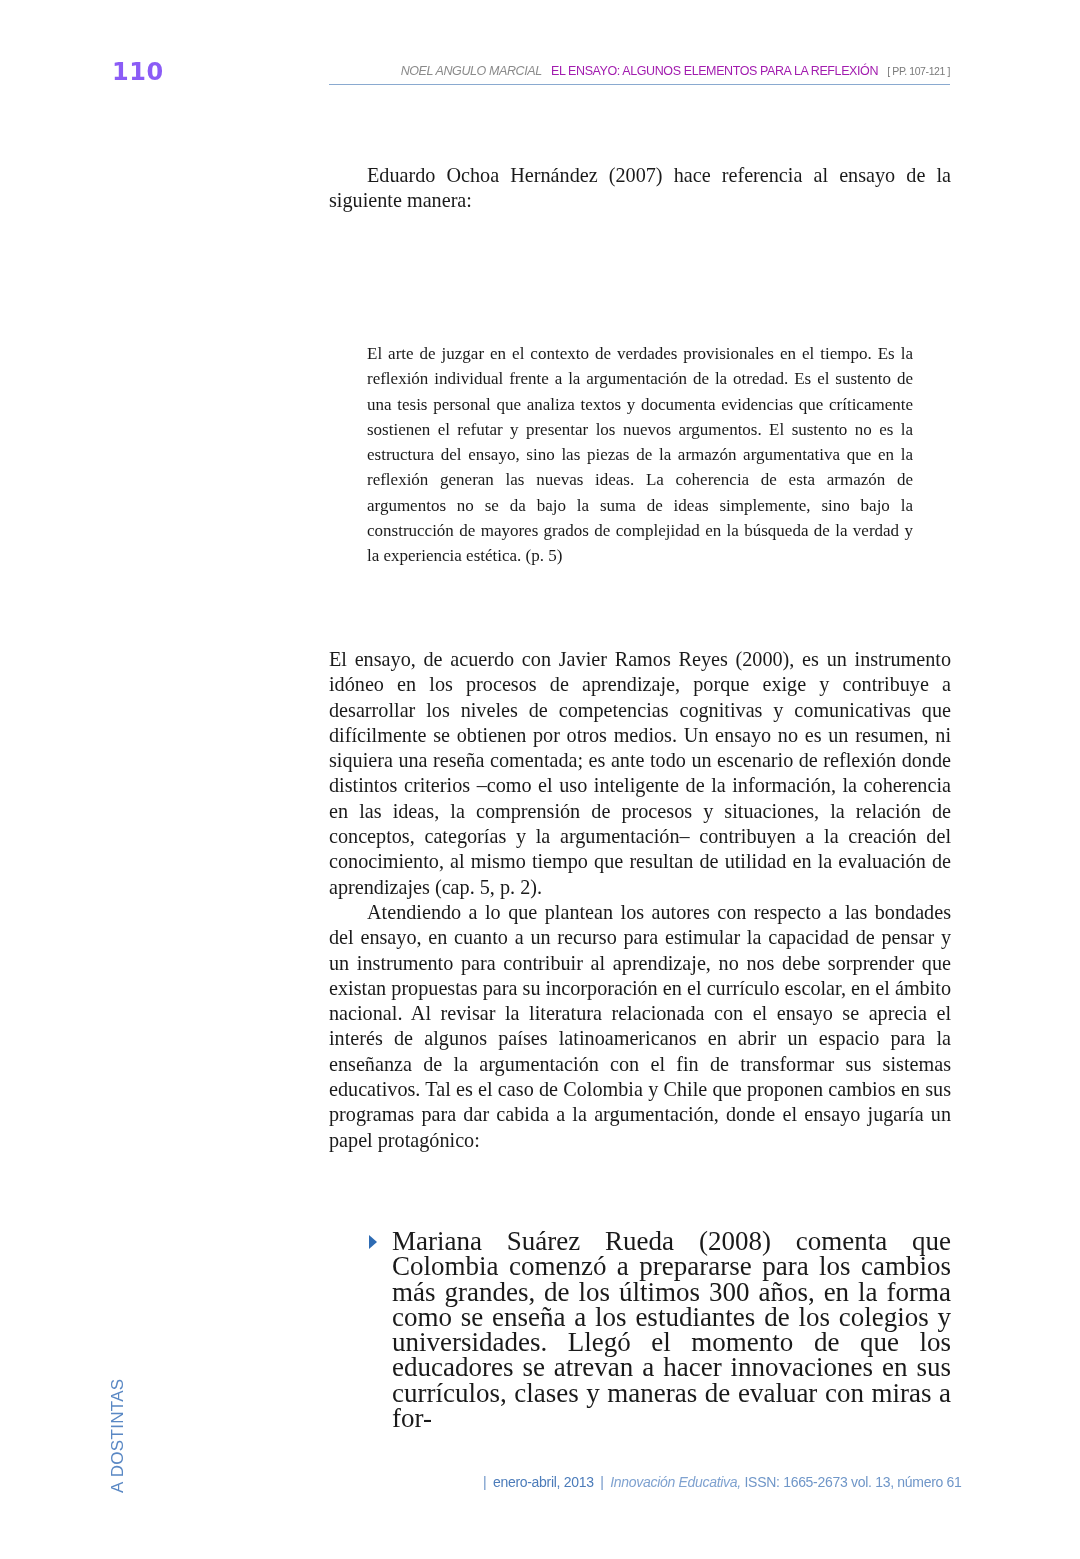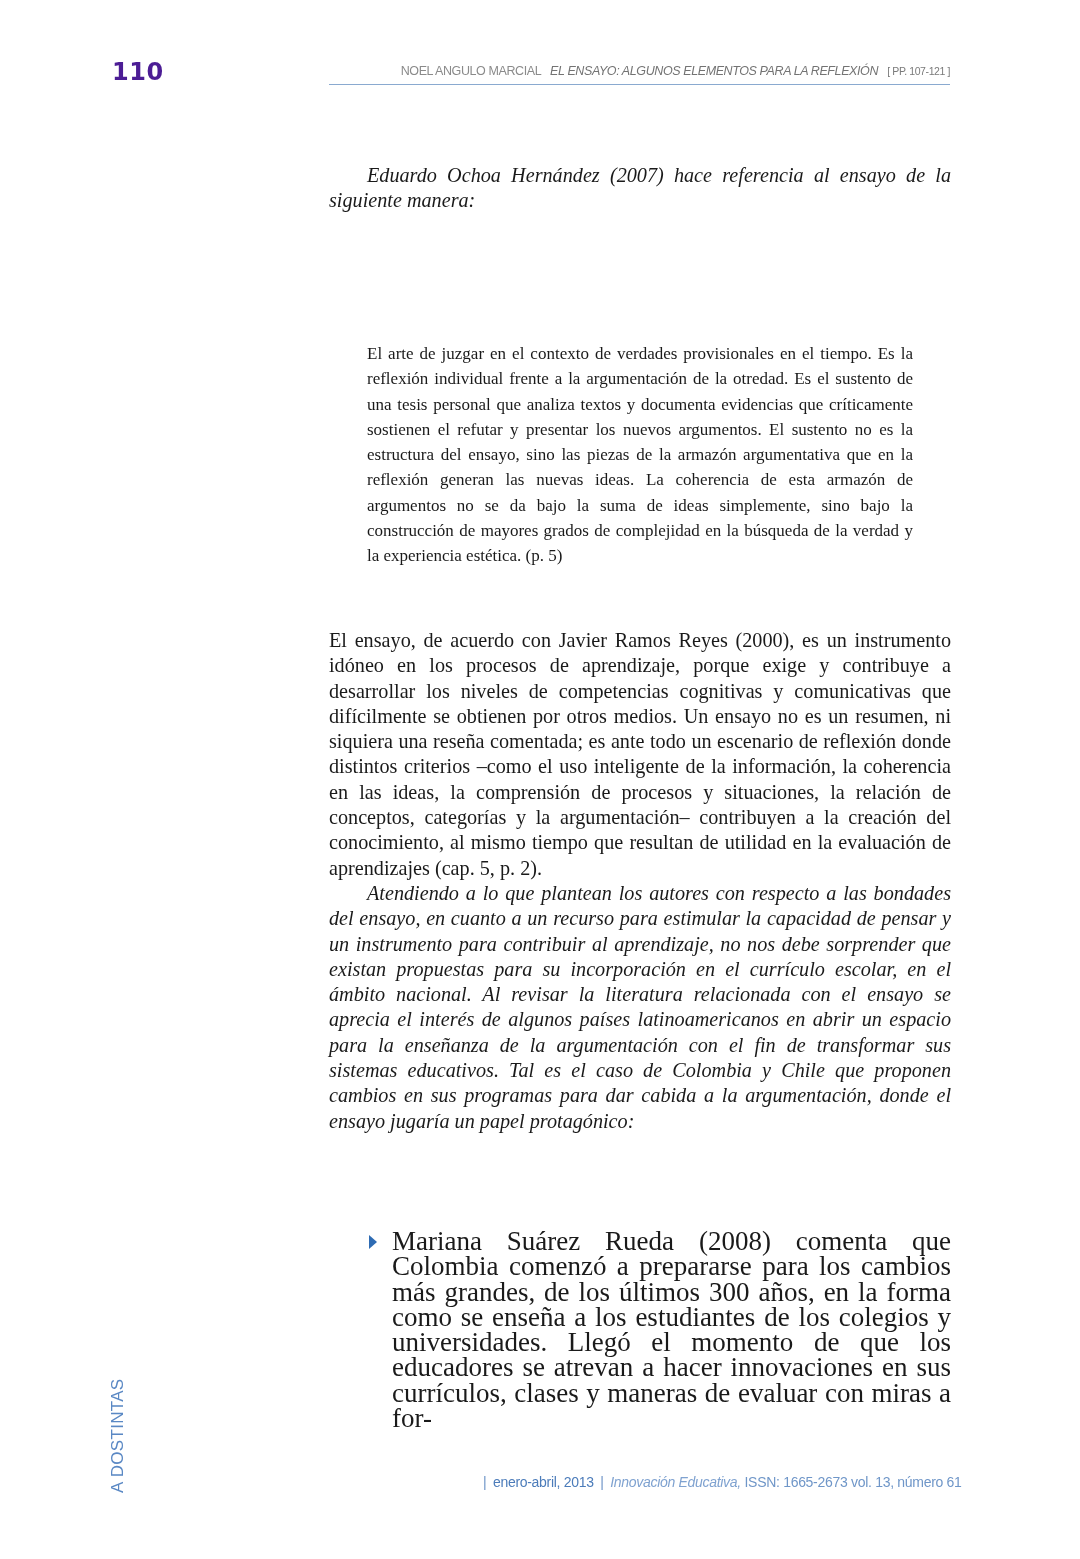--- a/index.html
+++ b/index.html
@@ -1,41 +1,41 @@
 <!DOCTYPE html>
 <html><head>
 <meta charset="utf-8">
 <style>
   html, body { margin: 0; padding: 0; background: #ffffff; }
   body { width: 1080px; height: 1559px; position: relative; overflow: hidden; }
   .page-number {
     position: absolute; left: 112px; top: 58px;
     font-family: "DejaVu Sans", sans-serif; font-weight: bold;
-    font-size: 24px; color: #4c1d95; letter-spacing: 0.5px;
+    font-size: 24px; color: #8b5cf6; letter-spacing: 0.5px;
   }
   .running-head {
     position: absolute; left: 329px; top: 64px; width: 621px;
     text-align: right; white-space: nowrap;
     font-family: "Liberation Sans", sans-serif; font-size: 12.5px;
     color: #7a7a7a; letter-spacing: -0.4px; transform-origin: right;
   }
-  .running-head .author { color: #8a8a8a; }
-  .running-head .title { color: #737373; font-style: italic; }
+  .running-head .author { color: #8a8a8a; font-style: italic; }
+  .running-head .title { color: #a21caf; }
   .running-head .pages { color: #7a7a7a; font-size: 10.5px; margin-top: 19px; }
   .header-rule {
     position: absolute; left: 329px; top: 84px; width: 621px; height: 1px;
     background: #8aaad0;
   }
   .body-text {
     position: absolute; left: 329px; width: 622px;
     font-family: "Liberation Serif", serif; font-size: 20.2px;
     line-height: 25.3px; color: #1a1a1a; text-align: justify;
   }
   .body-text p { margin: 0; }
-  .indent { text-indent: 38px; font-style: italic; }
+  .indent { text-indent: 38px; }
   .blockquote {
     position: absolute; left: 367px; width: 546px; top: 341px;
     font-family: "Liberation Serif", serif; font-size: 17px;
     line-height: 25.3px; color: #1a1a1a; text-align: justify;
   }
   .blockquote p { margin: 0; }
   .bullet-list {
     position: absolute; left: 367px; width: 584px; top: 1229px;
     font-family: "Liberation Serif", serif; font-size: 27px;
     line-height: 25.3px; color: #1a1a1a;
@@ -77,21 +77,21 @@
 <div class="header-rule"></div>
 
 <div class="body-text" style="top:163px;">
   <p class="indent">Eduardo Ochoa Hernández (2007) hace referencia al ensayo de la siguiente manera:</p>
 </div>
 
 <div class="blockquote">
   <p>El arte de juzgar en el contexto de verdades provisionales en el tiempo. Es la reflexión individual frente a la argumentación de la otredad. Es el sustento de una tesis personal que analiza textos y documenta evidencias que críticamente sostienen el refutar y presentar los nuevos argumentos. El sustento no es la estructura del ensayo, sino las piezas de la armazón argumentativa que en la reflexión generan las nuevas ideas. La coherencia de esta armazón de argumentos no se da bajo la suma de ideas simplemente, sino bajo la construcción de mayores grados de complejidad en la búsqueda de la verdad y la experiencia estética. (p. 5)</p>
 </div>
 
-<div class="body-text" style="top:628px;">
+<div class="body-text" style="top:647px;">
   <p>El ensayo, de acuerdo con Javier Ramos Reyes (2000), es un instrumento idóneo en los procesos de aprendizaje, porque exige y contribuye a desarrollar los niveles de competencias cognitivas y comunicativas que difícilmente se obtienen por otros medios. Un ensayo no es un resumen, ni siquiera una reseña comentada; es ante todo un escenario de reflexión donde distintos criterios –como el uso inteligente de la información, la coherencia en las ideas, la comprensión de procesos y situaciones, la relación de conceptos, categorías y la argumentación– contribuyen a la creación del conocimiento, al mismo tiempo que resultan de utilidad en la evaluación de aprendizajes (cap. 5, p. 2).</p>
   <p class="indent">Atendiendo a lo que plantean los autores con respecto a las bondades del ensayo, en cuanto a un recurso para estimular la capacidad de pensar y un instrumento para contribuir al aprendizaje, no nos debe sorprender que existan propuestas para su incorporación en el currículo escolar, en el ámbito nacional. Al revisar la literatura relacionada con el ensayo se aprecia el interés de algunos países latinoamericanos en abrir un espacio para la enseñanza de la argumentación con el fin de transformar sus sistemas educativos. Tal es el caso de Colombia y Chile que proponen cambios en sus programas para dar cabida a la argumentación, donde el ensayo jugaría un papel protagónico:</p>
 </div>
 
 <div class="bullet-list">
   <div class="bullet-item">
     <span class="bullet-marker"></span>
     <span>Mariana Suárez Rueda (2008) comenta que Colombia comenzó a prepararse para los cambios más grandes, de los últimos 300 años, en la forma como se enseña a los estudiantes de los colegios y universidades. Llegó el momento de que los educadores se atrevan a hacer innovaciones en sus currículos, clases y maneras de evaluar con miras a for-</span>
   </div>
 </div>

